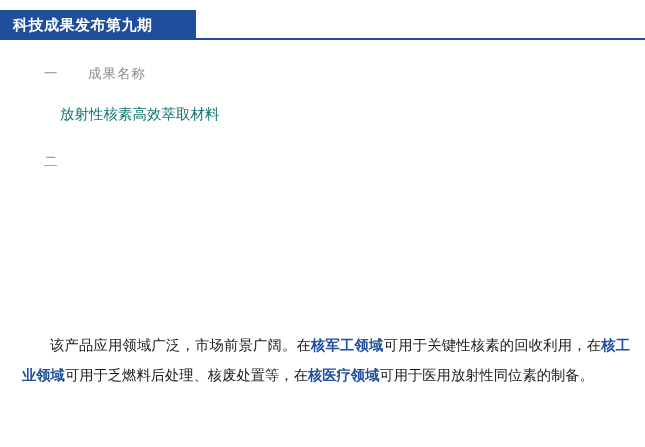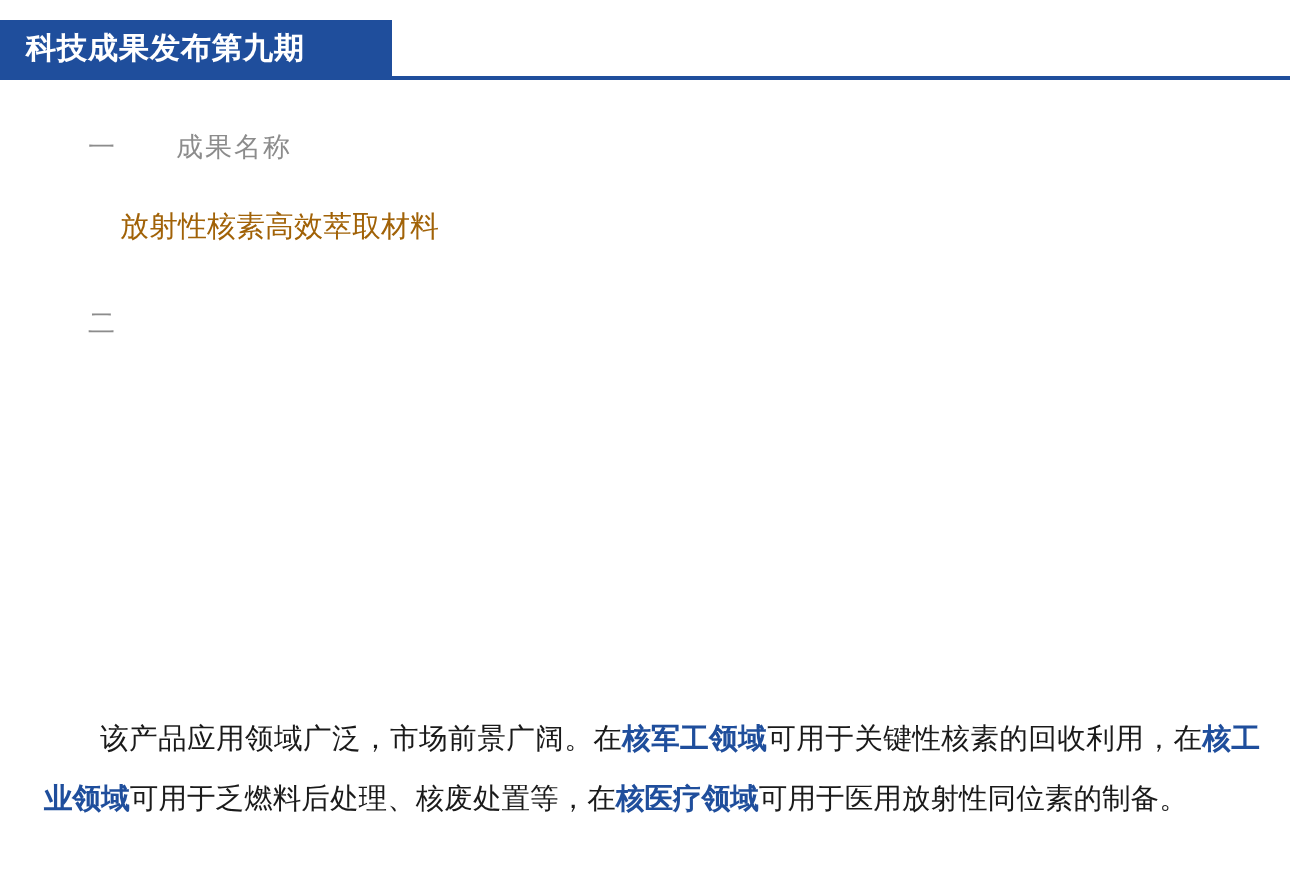--- a/index.html
+++ b/index.html
@@ -76,39 +76,39 @@
   }
   #sec1 { left: 44px; top: 64px; }
   #sec2 { left: 44px; top: 152px; }
 
   
   .name-line {
     position: absolute;
     left: 60px;
     top: 103px;
     font-size: 14.5px;
-    color: #a16207;
+    color: #0f766e;
     line-height: 22px;
     white-space: nowrap;
   }
 
   
   .para {
     position: absolute;
     left: 22px;
     width: 608px;
     font-size: 14.3px;
     line-height: 30px;
     color: #1a1a1a;
     text-align: justify;
     text-indent: 28px;
     font-family: "Liberation Serif", serif;
   }
   #para1 { top: 186px; }
-  #para2 { top: 341px; font-family: Liberation Serif, serif; }
+  #para2 { top: 316px; font-family: Liberation Serif, serif; }
   .kw {
     color: #1f4e9c;
     font-weight: bold;
   }
 </style>
 </head>
 <body>
 
 <div class="page">
 

